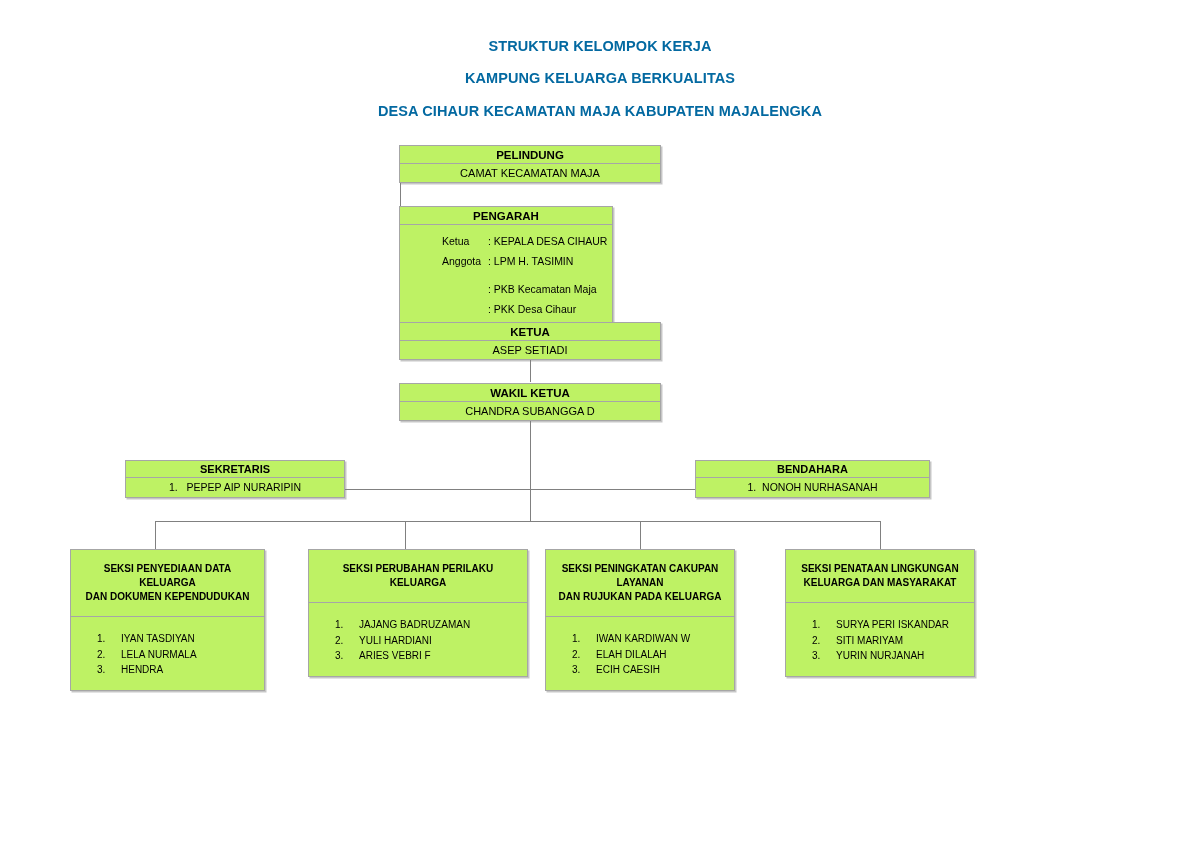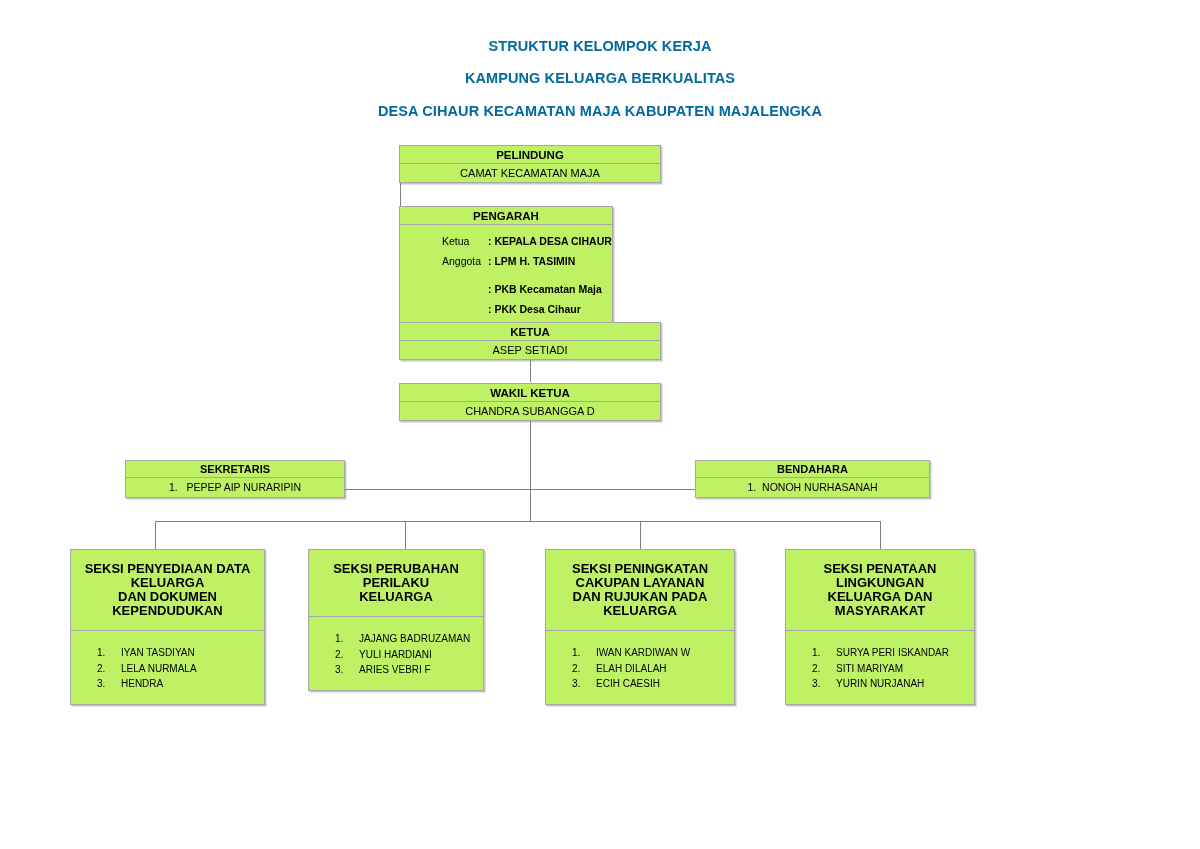--- a/index.html
+++ b/index.html
@@ -91,21 +91,20 @@
     height: 20px;
   }
   .kv-label {
     width: 88px;
     padding-left: 42px;
     box-sizing: border-box;
     white-space: nowrap;
   }
   .kv-value {
     white-space: nowrap;
-    font-weight: bold;
   }
 
   
   .staff .node-head {
     font-size: 11px;
     line-height: 17px;
     height: 17px;
   }
   .staff .node-body {
     font-size: 10.5px;
@@ -118,21 +117,21 @@
     list-style: none;
     text-align: center;
   }
   .staff .ol li {
     white-space: nowrap;
   }
   .staff .num { display: inline-block; }
 
   
   .seksi .node-head {
-    font-size: 13px;
+    font-size: 10px;
     line-height: 14px;
     padding: 12px 8px 12px 8px;
     min-height: 52px;
     display: flex;
     align-items: center;
     justify-content: center;
     text-align: center;
   }
   .seksi .node-body {
     padding: 14px 0 12px 0;
@@ -258,21 +257,21 @@
         <li>
           <span class="num">2.</span><span>LELA NURMALA</span>
         </li>
         <li>
           <span class="num">3.</span><span>HENDRA</span>
         </li>
       </ol>
     </div>
   </div>
 
-  <div class="node seksi" id="node-seksi-2" style="left:308px; top:549px; width:176px;">
+  <div class="node seksi" id="node-seksi-2" style="left:308px; top:549px; width:220px;">
     <div class="node-head">
       <div>
         <div>SEKSI PERUBAHAN PERILAKU</div>
         <div>KELUARGA</div>
       </div>
     </div>
     <div class="node-body">
       <ol>
         <li>
           <span class="num">1.</span><span>JAJANG BADRUZAMAN</span>

